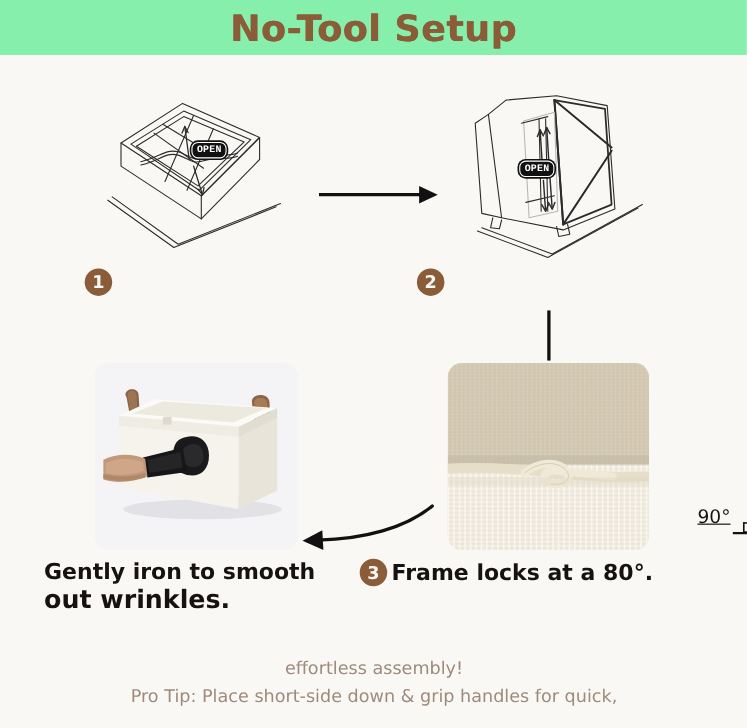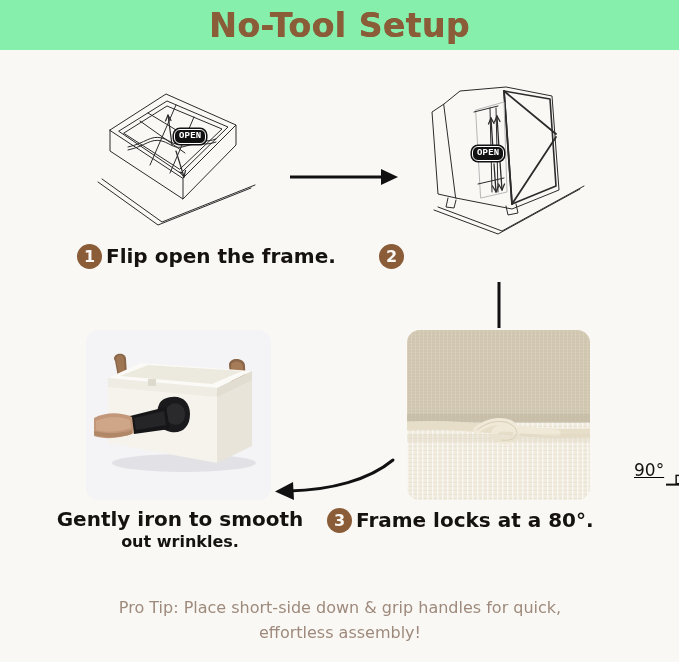--- a/index.html
+++ b/index.html
@@ -218,21 +218,20 @@
 
       <path d="M26 128 L90 152 L172 107"></path>
       <path d="M30 125 L94 149 L176 104"></path>
     </g>
   </svg>
   <div class="open-pill" style="left:64px; top:64px; font-size:9px; padding:2px 4px;">OPEN</div>
 </div>
 
 <div class="caption abs" style="left:77px; top:244px;">
   <span class="badge">1</span>
-  <span class="caption-text">Flip open the frame.</span>
 </div>
 
 <div class="caption abs" style="left:379px; top:244px;">
   <span class="badge">2</span>
 </div>
 
 <div class="abs" style="left:494px; top:282px; width:10px; height:46px;">
   <svg width="10" height="46" viewBox="0 0 10 46">
     <path d="M5 0 L5 46" stroke="#111111" stroke-width="3" fill="none"></path>
   </svg>
@@ -327,21 +326,21 @@
     <path d="M10 91 C22 86 34 86 44 90 L45 98 C33 102 21 103 10 100 Z" fill="#d0a688"></path>
     <path d="M8 101 C20 104 34 104 46 100 L46 104 C34 108 20 108 8 105 Z" fill="#b08767"></path>
   </svg>
 </div>
 
 <div class="caption abs" style="left:327px; top:508px;">
   <span class="badge">3</span>
   <span class="caption-text">Frame locks at a 80°.</span>
 </div>
 
-<div class="abs" style="left:40px; top:507px; width:280px; text-align:center;">
+<div class="abs" style="left:40px; top:507px; width:280px; text-align:left;">
   <div class="caption-text" style="font-family:'DejaVu Sans',sans-serif; font-size:20px; font-weight:bold; color:#15120f; line-height:1.25;">Gently iron to smooth</div>
-  <div class="caption-text" style="font-family:'DejaVu Sans',sans-serif; font-size:16px; font-weight:bold; color:#15120f; line-height:1.25;">out wrinkles.</div>
+  <div class="caption-text" style="font-family:'DejaVu Sans',sans-serif; font-size:23px; font-weight:bold; color:#15120f; line-height:1.25;">out wrinkles.</div>
 </div>
 
 <div id="pro-tip">
+  <div>effortless assembly!</div>
   <div>Pro Tip: Place short-side down &amp; grip handles for quick,</div>
-  <div>effortless assembly!</div>
 </div>
 
 </body></html>

